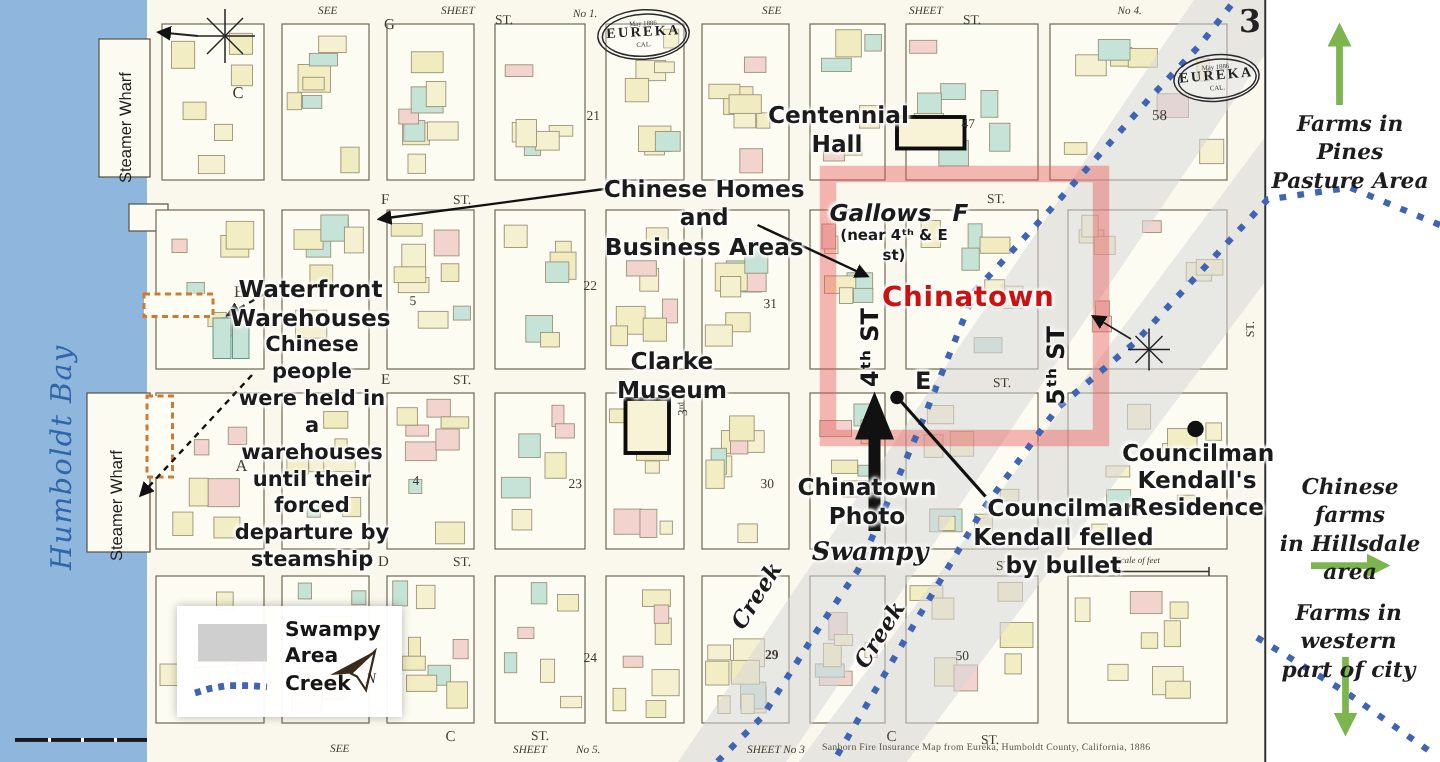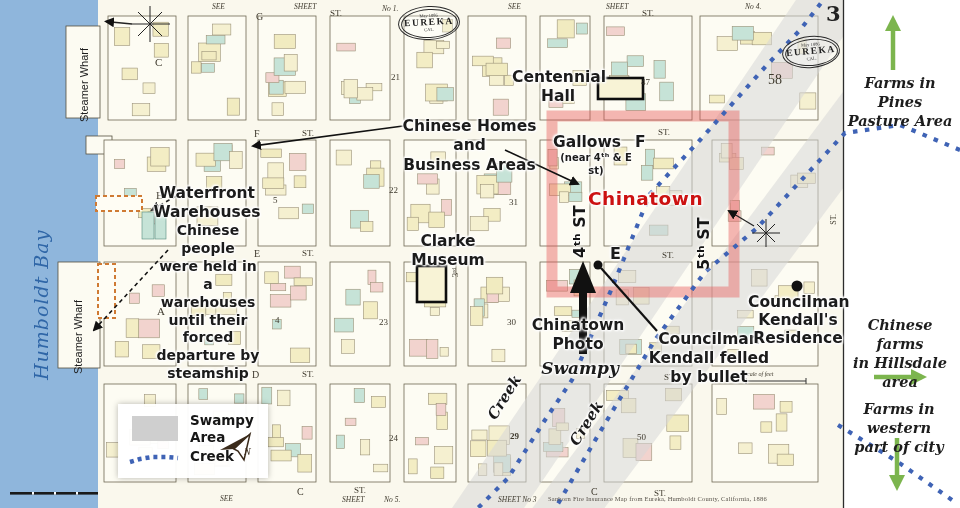--- a/index.html
+++ b/index.html
@@ -59,21 +59,21 @@
   .stamp .t{font-size:4.5px;color:#333;font-family:"Liberation Serif",serif;}
   .stamp .n{font-size:9.5px;font-weight:700;letter-spacing:1.5px;color:#222;
        font-family:"Liberation Serif",serif;}
 
   
   .legend{position:absolute;left:118px;top:404px;width:150px;height:74px;
        background:rgba(255,255,255,.95);box-shadow:0 0 6px rgba(0,0,0,.28);}
   .legend .swatch{position:absolute;left:14px;top:12px;width:46px;height:25px;background:#cfcfcf;}
   .legend .ltxt{position:absolute;font-size:13.5px;font-weight:700;color:#161616;
        white-space:pre-line;line-height:1.25;}
-  .gallows-row{display:flex;gap:14px;justify-content:flex-start;}
+  .gallows-row{display:flex;gap:14px;justify-content:flex-start;font-style:italic;}
 </style>
 </head>
 <body>
 
 <div class="canvas">
 
   <svg width="960" height="508" viewBox="0 0 960 508" style="position:absolute;left:0;top:0;">
     <defs>
       <marker id="ab" markerUnits="userSpaceOnUse" markerWidth="10" markerHeight="10" refX="8" refY="5" orient="auto">
         <path d="M0,0 L10,5 L0,10 Z" fill="#111"></path>
@@ -498,21 +498,21 @@
       <span class="mlabel" style="left: 389px; top: 185px; font-size: 9px;">22</span>
       <span class="mlabel" style="left: 273px; top: 195px; font-size: 9px;">5</span>
       <span class="mlabel" style="left: 275px; top: 315px; font-size: 9px;">4</span>
       <span class="mlabel" style="left: 379px; top: 317px; font-size: 9px;">23</span>
       <span class="mlabel" style="left: 389px; top: 433px; font-size: 9px;">24</span>
       <span class="mlabel" style="left: 510px; top: 431px; font-size: 9px; font-weight: bold;">29</span>
       <span class="mlabel" style="left: 507px; top: 317px; font-size: 9px;">30</span>
       <span class="mlabel" style="left: 509px; top: 197px; font-size: 9px;">31</span>
       <span class="mlabel" style="left: 641px; top: 77px; font-size: 9px;">47</span>
       <span class="mlabel" style="left: 637px; top: 432px; font-size: 9px;">50</span>
-      <span class="mlabel" style="left: 768px; top: 72px; font-size: 14px;">58</span>
+      <span class="mlabel" style="left: 768px; top: 72px; font-size: 10px;">58</span>
       <span class="mlabel vert" style="left: 450px; top: 268px; font-size: 9px;">3ʳᵈ</span>
       <span class="mlabel vert" style="left: 829px; top: 214px; font-size: 8px;">ST.</span>
     </div>
 
   <div class="ann f15" style="left:512px;top:68px;width:92px;">Centennial
 Hall</div>
   <div class="ann f15" style="left:402px;top:117px;width:135px;">Chinese Homes and
 Business Areas</div>
   <div class="ann f15 gallows-row" style="left:553px;top:133px;width:110px;">
     <span>Gallows</span>

